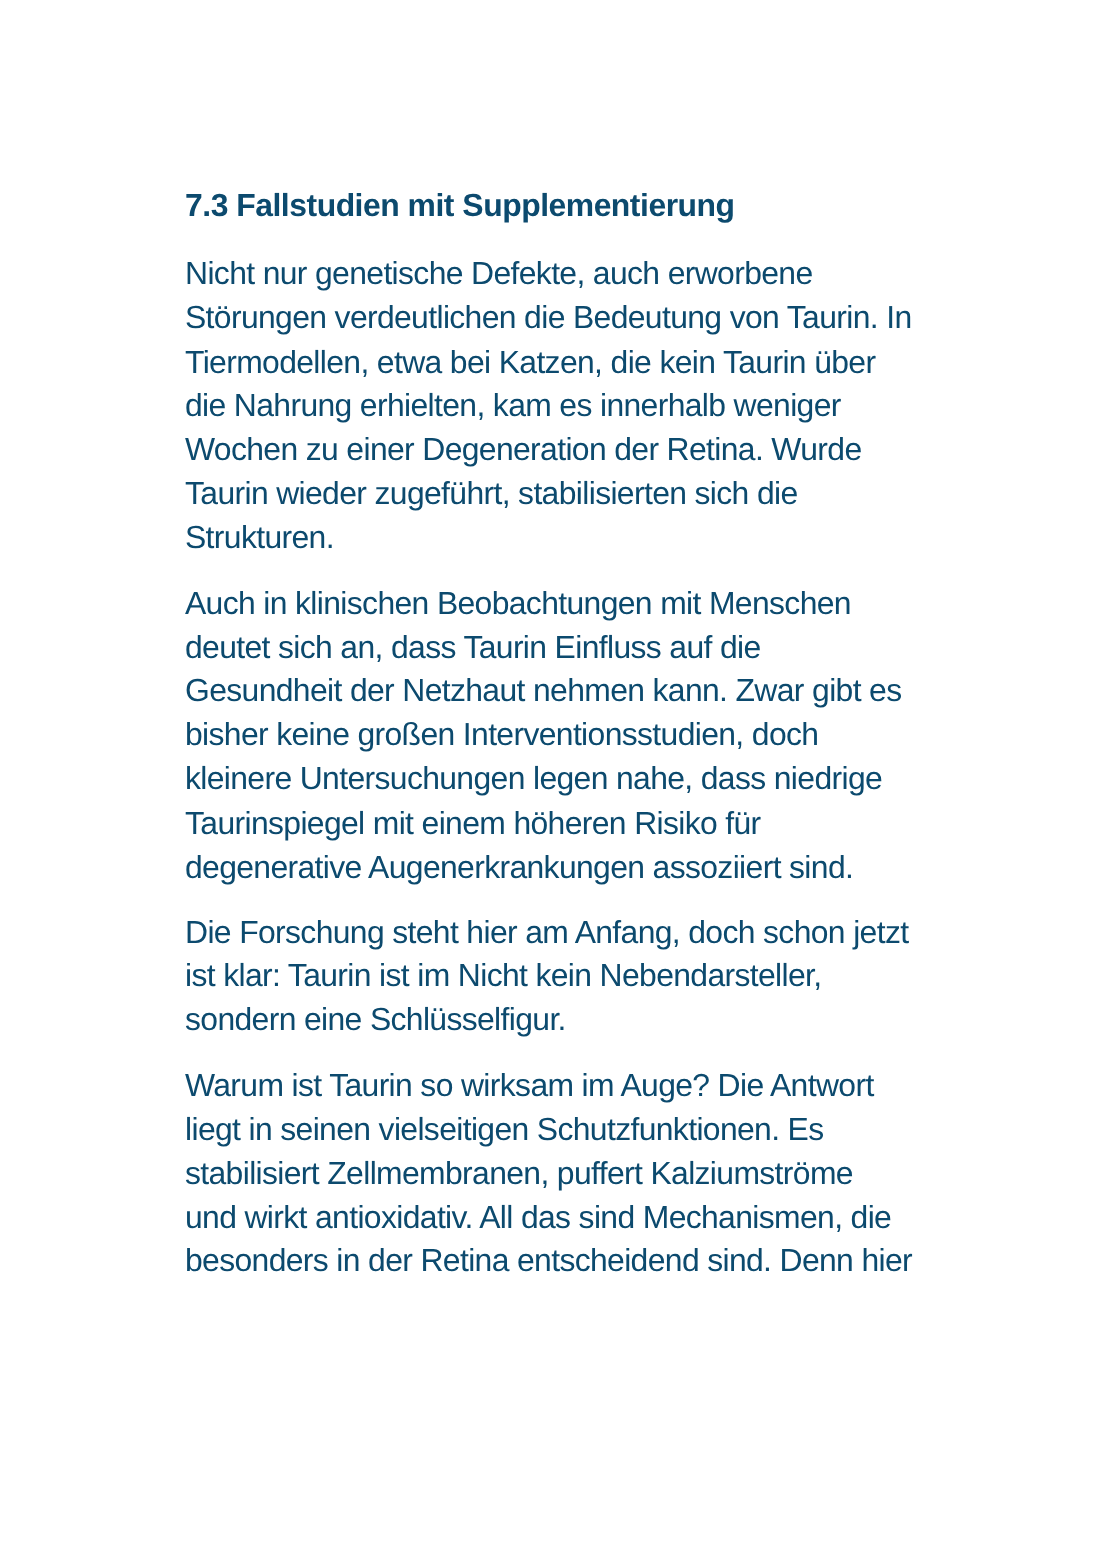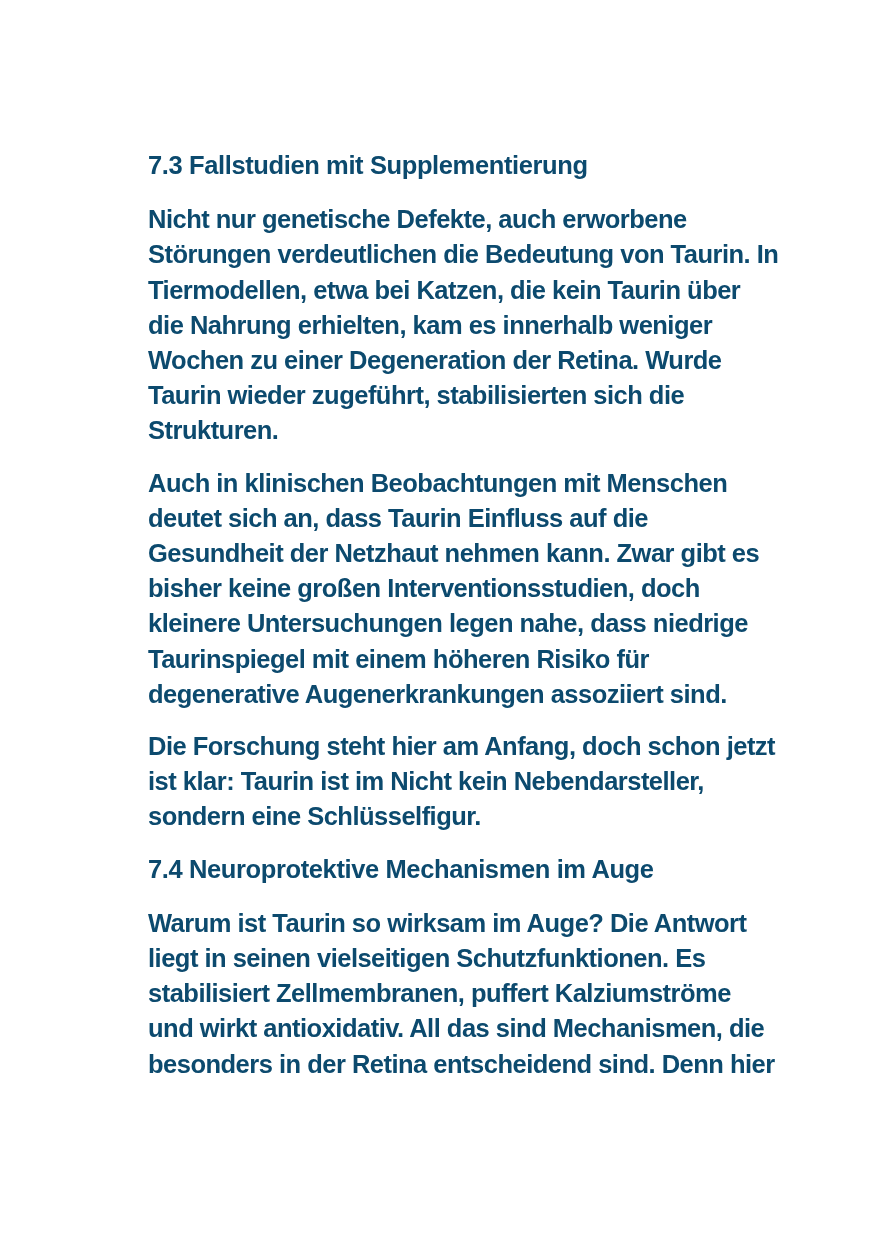--- a/index.html
+++ b/index.html
@@ -33,21 +33,21 @@
   .content h2 {
     font-size: 25.5px;
     line-height: 35.2px;
     font-weight: 700;
     margin: 0 0 19px 0;
     letter-spacing: -0.015em;
   }
   .content p {
     margin: 0 0 17px 0;
     white-space: pre-line;
-    font-weight: 700;
+    font-weight: 400;
   }
 </style>
 </head>
 <body>
 
 <div class="page">
   <div class="content">
 
     <h2>7.3 Fallstudien mit Supplementierung</h2>
 
@@ -64,21 +64,20 @@
 Gesundheit der Netzhaut nehmen kann. Zwar gibt es
 bisher keine großen Interventionsstudien, doch
 kleinere Untersuchungen legen nahe, dass niedrige
 Taurinspiegel mit einem höheren Risiko für
 degenerative Augenerkrankungen assoziiert sind.</p>
 
     <p>Die Forschung steht hier am Anfang, doch schon jetzt
 ist klar: Taurin ist im Nicht kein Nebendarsteller,
 sondern eine Schlüsselfigur.</p>
 
-    <h2>7.4 Neuroprotektive Mechanismen im Auge</h2>
 
     <p>Warum ist Taurin so wirksam im Auge? Die Antwort
 liegt in seinen vielseitigen Schutzfunktionen. Es
 stabilisiert Zellmembranen, puffert Kalziumströme
 und wirkt antioxidativ. All das sind Mechanismen, die
 besonders in der Retina entscheidend sind. Denn hier</p>
 
   </div>
 </div>
 

